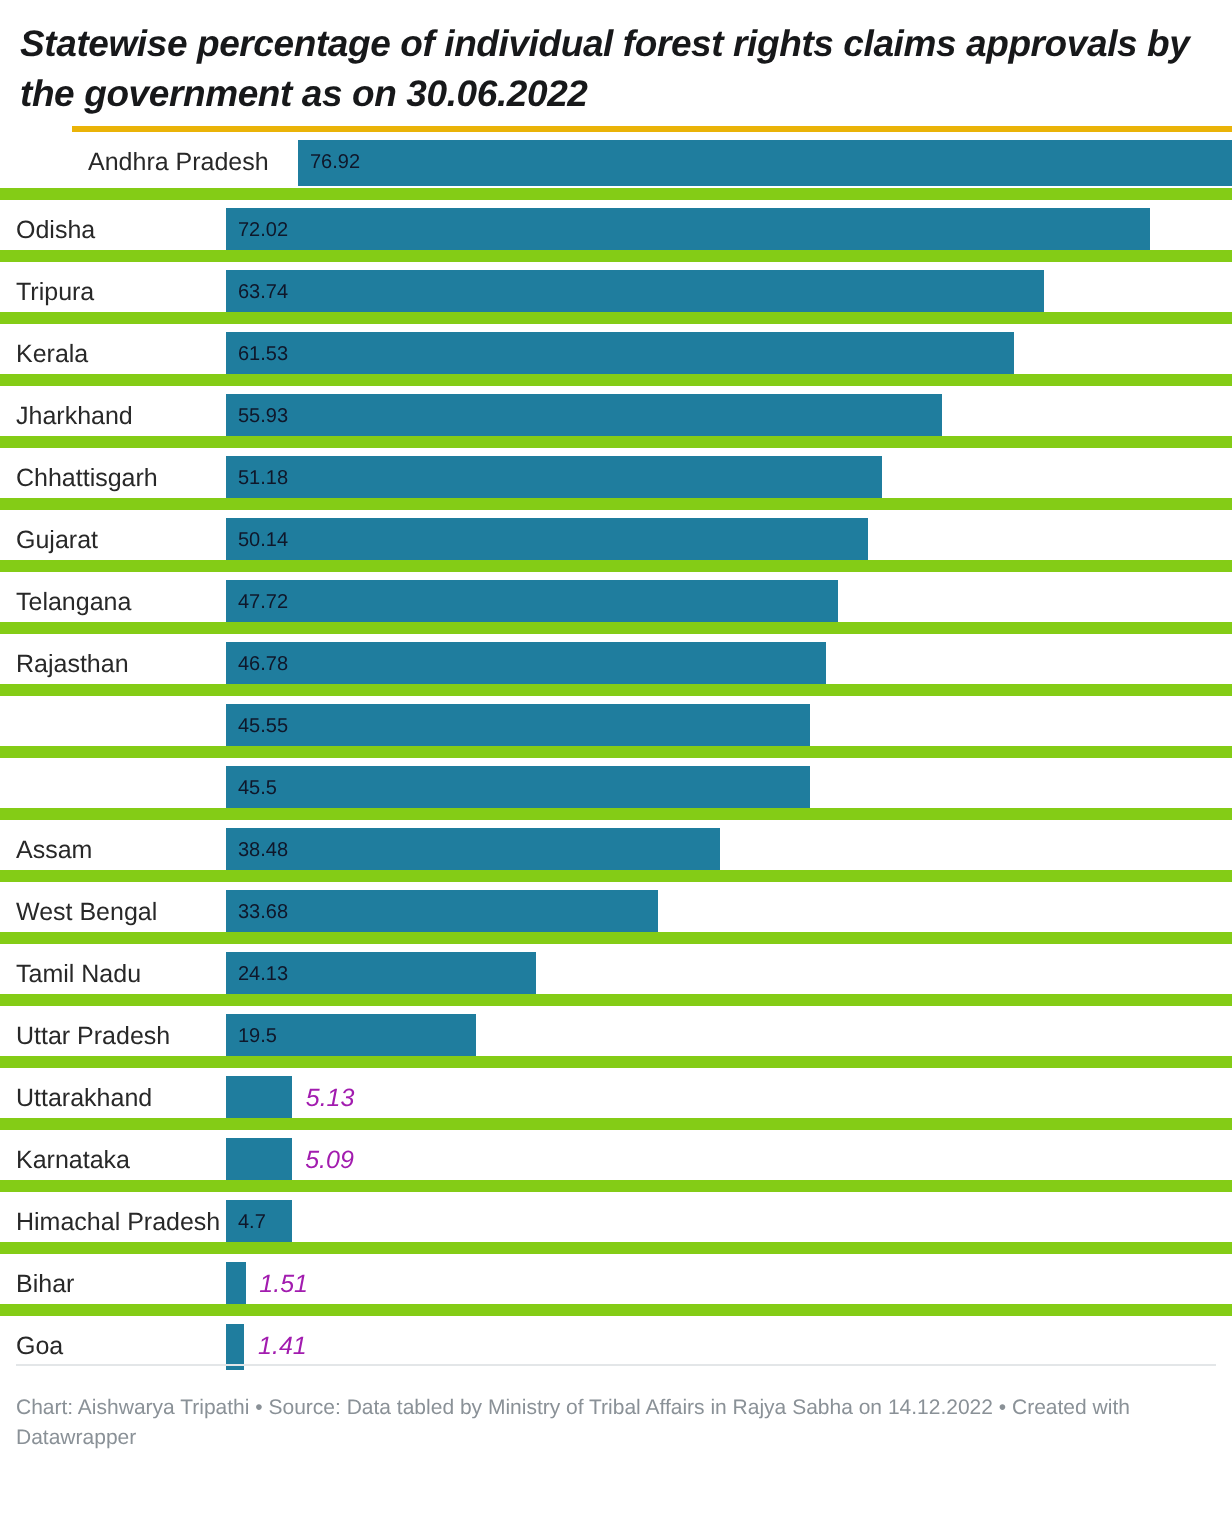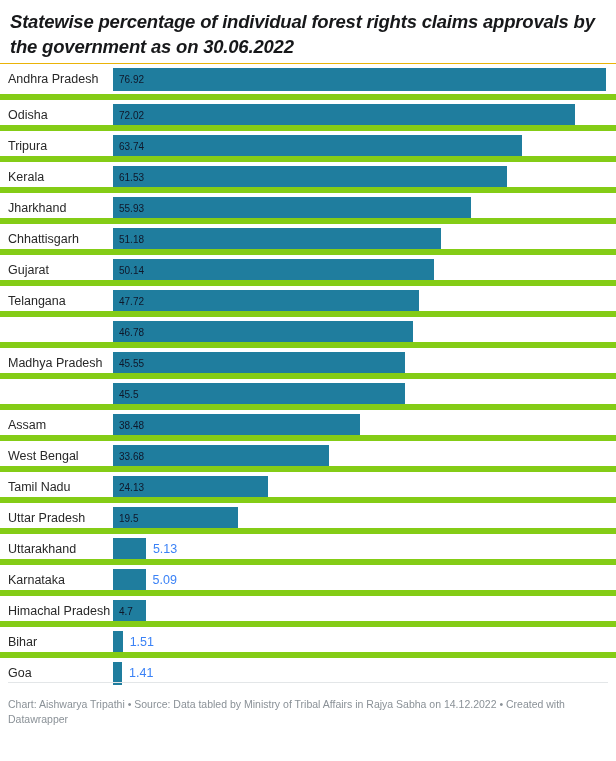--- a/index.html
+++ b/index.html
@@ -38,21 +38,22 @@
     top: 63px;
     width: 616px;
   }
   .row {
     position: relative;
     height: 31px;
     box-sizing: border-box;
     border-top: 6px solid #84cc16;
   }
   .row:first-child {
-    border-top: 1px solid #eab308;
+    border-top: 3px solid #eab308;
+    margin-left: 36px;
   }
   .row-label {
     position: absolute;
     left: 0px;
     top: 0px;
     width: 106px;
     height: 31px;
     line-height: 31px;
     text-align: left;
     padding-left: 8px;
@@ -85,22 +86,23 @@
     font-size: 10px;
     color: #0f172a;
     white-space: nowrap;
   }
   .bar-value-out {
     position: absolute;
     top: 4px;
     height: 23px;
     line-height: 23px;
     font-size: 12.5px;
-    color: #3b82f6;
+    color: #a21caf;
     white-space: nowrap;
+    font-style: italic;
   }
   .footer-rule {
     position: absolute;
     left: 8px;
     top: 682px;
     width: 600px;
     height: 1px;
     background: #e3e6e8;
   }
   .footer-note {
@@ -171,27 +173,27 @@
         </div>
       </div>
       <div class="row">
         <div class="row-label">Telangana</div>
         <div class="bar-area">
           <div class="bar" style="width: 305.85px; background: rgb(31, 125, 158);"></div>
           <div class="bar-value-in">47.72</div>
         </div>
       </div>
       <div class="row">
+        <div class="row-label">Rajasthan</div>
         <div class="bar-area">
           <div class="bar" style="width: 299.825px; background: rgb(31, 125, 158);"></div>
           <div class="bar-value-in">46.78</div>
         </div>
       </div>
       <div class="row">
-        <div class="row-label">Madhya Pradesh</div>
         <div class="bar-area">
           <div class="bar" style="width: 291.942px; background: rgb(31, 125, 158);"></div>
           <div class="bar-value-in">45.55</div>
         </div>
       </div>
       <div class="row">
         <div class="bar-area">
           <div class="bar" style="width: 291.621px; background: rgb(31, 125, 158);"></div>
           <div class="bar-value-in">45.5</div>
         </div>

